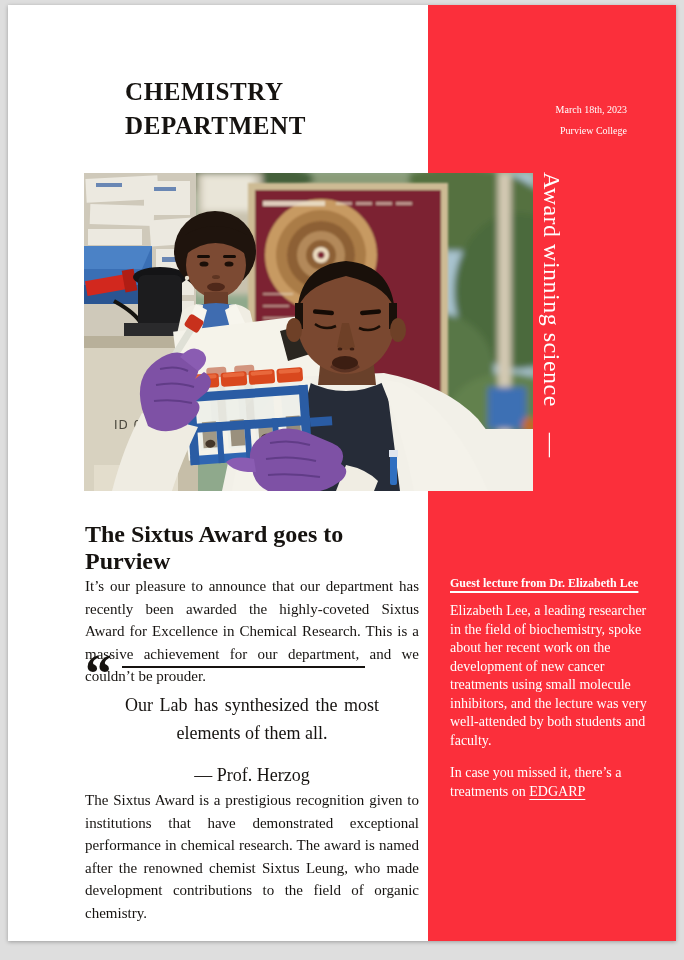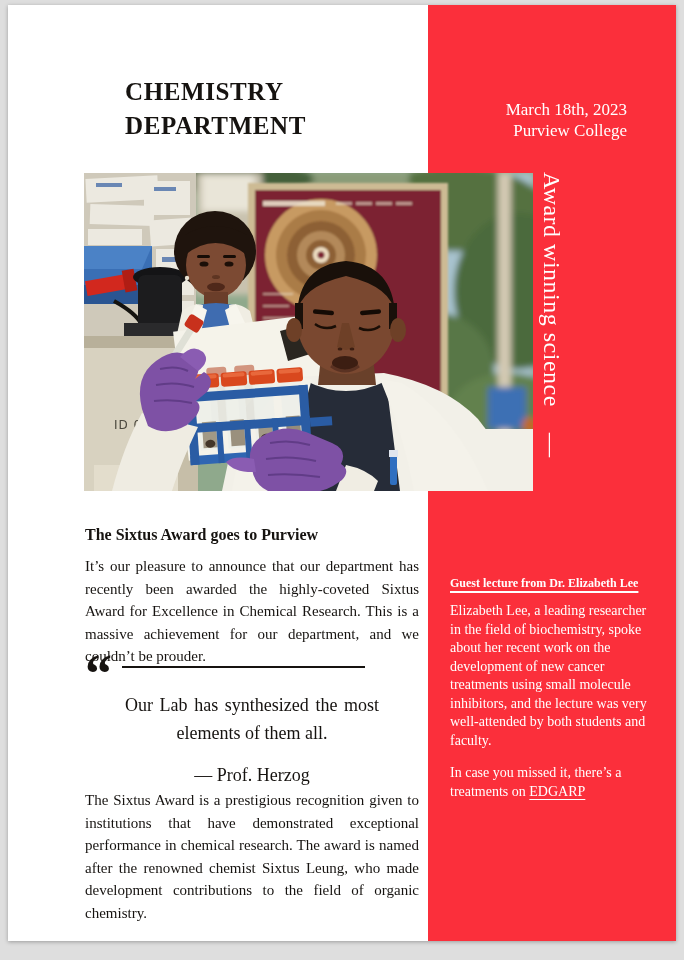--- a/index.html
+++ b/index.html
@@ -8,28 +8,28 @@
   *{box-sizing:border-box; margin:0; padding:0;}
   html,body{width:684px;height:960px;background:var(--canvas);font-family:"Liberation Serif","DejaVu Serif",serif;}
   .viewport{position:relative;width:684px;height:960px;overflow:hidden;background:var(--canvas);}
   .page{position:absolute;left:8px;top:5px;width:668px;height:936px;background:var(--paper);
         box-shadow:0 1px 4px rgba(0,0,0,.3);overflow:hidden;}
   .red-panel{position:absolute;left:420px;top:0;width:248px;height:936px;background:var(--red);}
 
   .masthead-title{position:absolute;left:77px;top:70px;color:var(--ink);
      font-weight:bold;font-size:25px;line-height:34px;letter-spacing:.6px;margin-left:40px;}
   .date-block{position:absolute;right:49px;top:94px;text-align:right;color:var(--white);
-     font-size:17px;line-height:21px;}
+     font-size:10px;line-height:21px;}
 
   .photo-frame{position:absolute;left:76px;top:168px;width:449px;height:318px;overflow:hidden;background:#8fa98c;}
   .vertical-caption{position:absolute;left:529px;top:167px;height:330px;color:var(--white);
      font-size:24px;line-height:30px;writing-mode:vertical-rl;white-space:pre;letter-spacing:.5px;}
 
   .article{position:absolute;left:77px;top:516px;width:334px;color:var(--ink);}
-  .article h2{font-size:16px;line-height:27px;font-weight:bold;margin-bottom:7px;}
+  .article h2{font-size:24px;line-height:27px;font-weight:bold;}
   .body-text{font-size:15px;line-height:22.5px;text-align:justify;}
 
   .quote{position:absolute;left:77px;top:646px;width:334px;color:var(--ink);}
   .quote-head{display:flex;align-items:center;height:32px;}
   .quote-mark{font-size:54px;font-weight:bold;line-height:20px;padding-top:14px;letter-spacing:-2px;}
   .quote-rule{width:243px;height:2px;background:var(--ink);margin-left:12px;}
   .quote-body{width:254px;margin:8px auto 14px;font-size:18px;line-height:28px;
      text-align:justify;text-align-last:center;}
   .quote-attr{text-align:center;font-size:18px;line-height:28px;}
 

